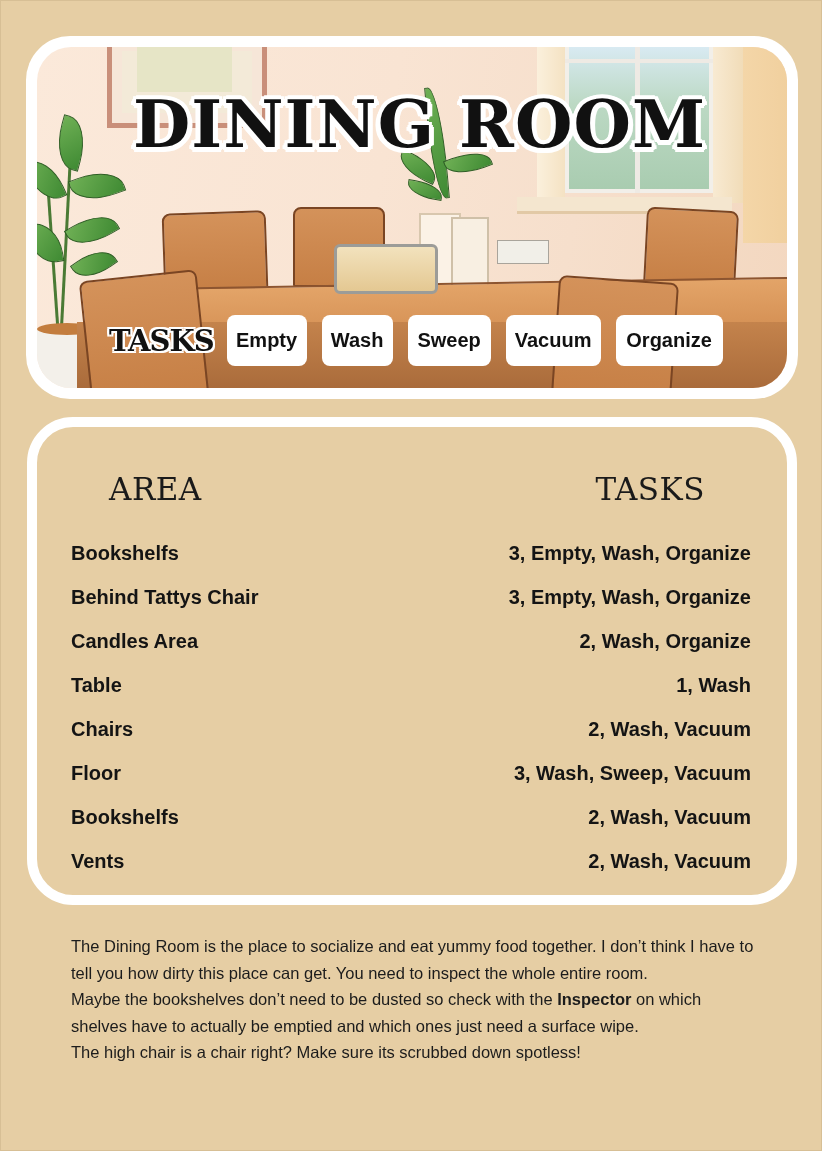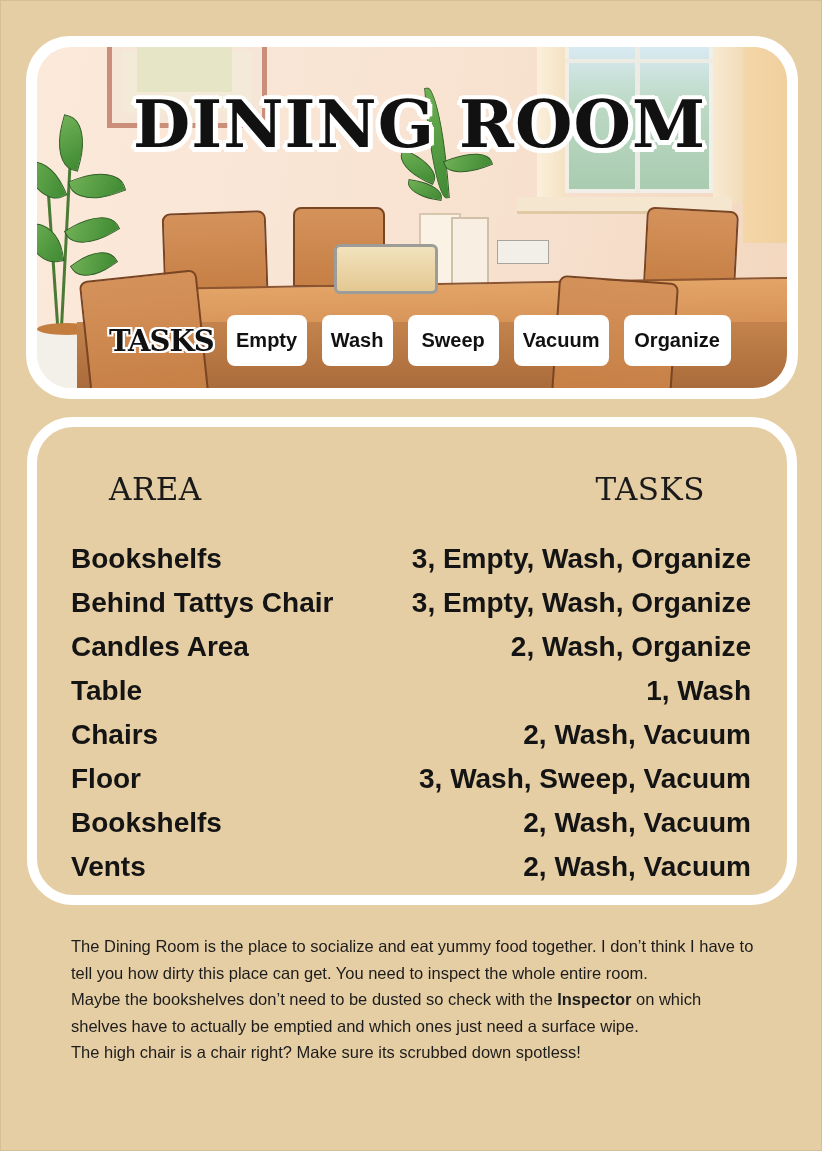--- a/index.html
+++ b/index.html
@@ -133,24 +133,24 @@
   .col-head {
     position: absolute; top: 44px;
     font-family: "DejaVu Serif", serif;
     font-size: 31px; color: #1a1a1a;
     letter-spacing: 0.5px;
   }
   .col-head.area { left: 72px; }
   .col-head.tasks { right: 82px; }
   .rows { position: absolute; left: 34px; right: 36px; top: 104px; }
   .row {
-    display: flex; justify-content: space-between; align-items: flex-end;
+    display: flex; justify-content: space-between; align-items: center;
     height: 44px;
     font-family: "Liberation Sans", sans-serif;
-    font-weight: bold; font-size: 28px;
+    font-weight: bold; font-size: 20px;
     color: #141414;
   }
 
   
   .desc {
     position: absolute; left: 70px; top: 932px; width: 690px;
     font-family: "Liberation Sans", sans-serif;
     font-size: 16.5px; line-height: 26.5px;
     color: #1c1c1c;
   }
@@ -201,21 +201,21 @@
 
     <div class="scene-el chair" style="left:48px;top:228px;width:118px;height:125px;transform:rotate(-6deg);"></div>
     <div class="scene-el chair" style="left:518px;top:232px;width:120px;height:120px;transform:rotate(4deg);"></div>
 
     <div class="hero-title">DINING ROOM</div>
 
     <div class="tasks-row">
       <span class="tasks-label">TASKS</span>
       <span class="chip" style="width:80px;">Empty</span>
       <span class="chip" style="width:71px;">Wash</span>
-      <span class="chip" style="width:91px;">Sweep</span>
+      <span class="chip" style="width:83px;">Sweep</span>
       <span class="chip" style="width:95px;">Vacuum</span>
       <span class="chip" style="width:107px;">Organize</span>
     </div>
   </div>
 </div>
 
 <div class="table-card">
   <div class="col-head area">AREA</div>
   <div class="col-head tasks">TASKS</div>
   <div class="rows">

